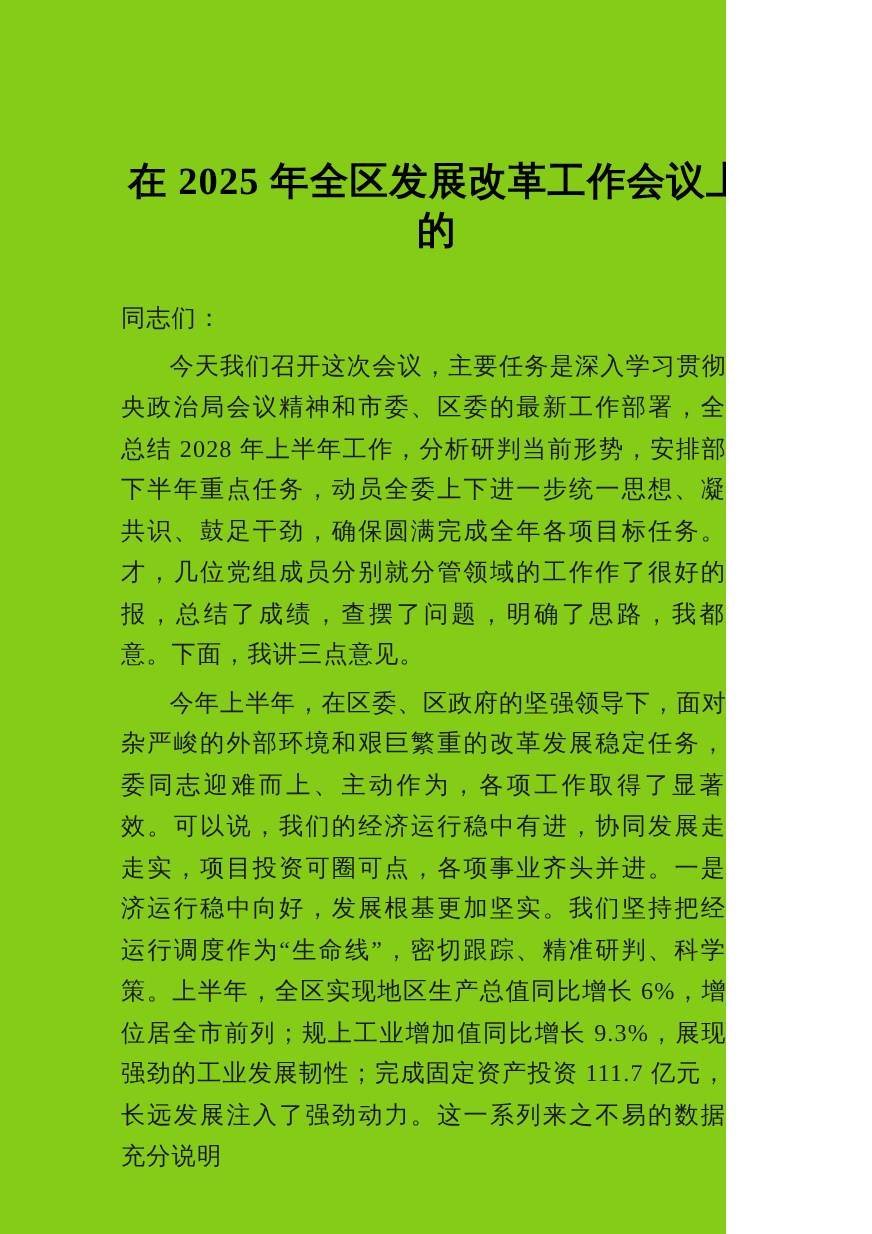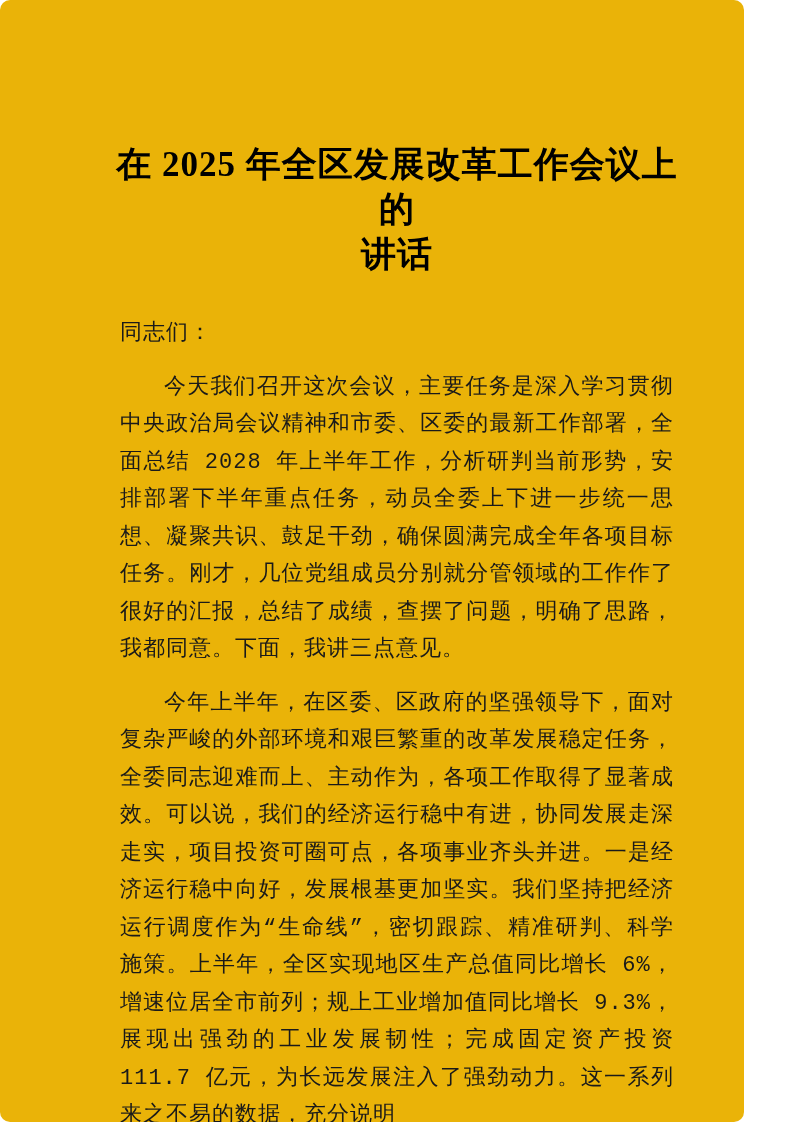--- a/index.html
+++ b/index.html
@@ -2,27 +2,26 @@
 <html><head>
 <meta charset="utf-8">
 <style>
   html, body {
     margin: 0;
     padding: 0;
     background: #ffffff;
   }
   .page {
     position: relative;
-    width: 744px;
+    width: 660px;
     height: 1122px;
-    background: #eab308;
+    background: #84cc16;
     overflow: hidden;
     font-family: "Liberation Serif", "DejaVu Serif", serif;
     color: #1a1a1a;
-    border-radius: 10px;
   }
   .doc-content {
     position: absolute;
     left: 104px;
     top: 0;
     width: 586px;
   }
   .doc-title {
     margin-top: 142px;
     text-align: center;
@@ -34,41 +33,39 @@
   }
   .doc-body {
     margin-top: 38px;
     font-size: 22px;
     line-height: 37.5px;
     letter-spacing: 1px;
     text-align: justify;
     text-justify: inter-character;
   }
   .para {
-    margin: 16px;
+    margin: 6px;
     padding: 0;
-    font-family: Liberation Mono, monospace;
   }
   .para.indent {
     text-indent: 44px;
   }
   .para.heading {
     font-weight: bold;
     color: #000000;
   }
 </style>
 </head>
 <body>
 
 <div class="page">
   <div class="doc-content">
 
     <div class="doc-title">
       <div>在 2025 年全区发展改革工作会议上的</div>
-      <div>讲话</div>
     </div>
 
     <div class="doc-body">
       <p class="para">同志们：</p>
       <p class="para indent">今天我们召开这次会议，主要任务是深入学习贯彻中央政治局会议精神和市委、区委的最新工作部署，全面总结 2028 年上半年工作，分析研判当前形势，安排部署下半年重点任务，动员全委上下进一步统一思想、凝聚共识、鼓足干劲，确保圆满完成全年各项目标任务。刚才，几位党组成员分别就分管领域的工作作了很好的汇报，总结了成绩，查摆了问题，明确了思路，我都同意。下面，我讲三点意见。</p>
       <p class="para indent">今年上半年，在区委、区政府的坚强领导下，面对复杂严峻的外部环境和艰巨繁重的改革发展稳定任务，全委同志迎难而上、主动作为，各项工作取得了显著成效。可以说，我们的经济运行稳中有进，协同发展走深走实，项目投资可圈可点，各项事业齐头并进。一是经济运行稳中向好，发展根基更加坚实。我们坚持把经济运行调度作为“生命线”，密切跟踪、精准研判、科学施策。上半年，全区实现地区生产总值同比增长 6%，增速位居全市前列；规上工业增加值同比增长 9.3%，展现出强劲的工业发展韧性；完成固定资产投资 111.7 亿元，为长远发展注入了强劲动力。这一系列来之不易的数据，充分说明</p>
     </div>
 
   </div>
 </div>

